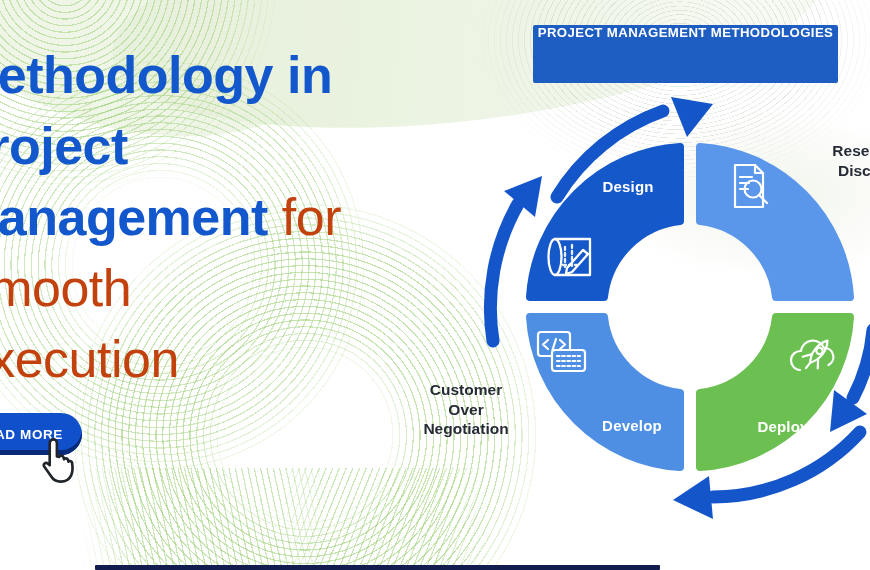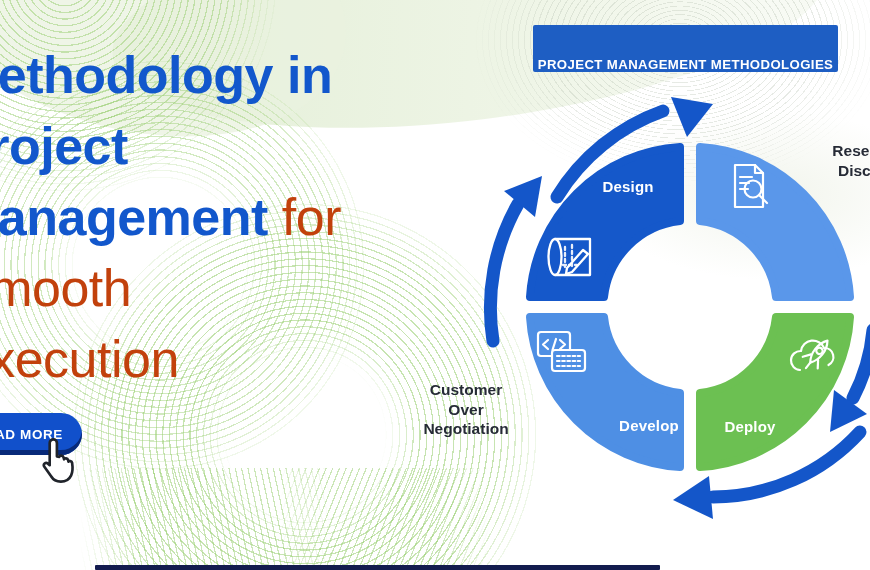--- a/index.html
+++ b/index.html
@@ -25,37 +25,37 @@
   .rings-r{left:470px;top:-110px;width:420px;height:300px;border-radius:50%;
     background:repeating-radial-gradient(ellipse at center,rgba(185,195,180,0) 0 5px,rgba(185,195,180,.35) 5px 6px);
     -webkit-mask-image:radial-gradient(ellipse at center,#000 45%,transparent 70%);mask-image:radial-gradient(ellipse at center,#000 45%,transparent 70%);}
   .fan1{position:absolute;left:80px;top:468px;width:250px;height:102px;
     background:repeating-linear-gradient(78deg,rgba(152,206,112,0) 0 5px,rgba(152,206,112,.5) 5px 6.2px);
     -webkit-mask-image:linear-gradient(90deg,transparent,#000 25% 80%,transparent);mask-image:linear-gradient(90deg,transparent,#000 25% 80%,transparent);}
   .fan2{position:absolute;left:280px;top:468px;width:210px;height:102px;
     background:repeating-linear-gradient(112deg,rgba(152,206,112,0) 0 5px,rgba(152,206,112,.5) 5px 6.2px);
     -webkit-mask-image:linear-gradient(90deg,transparent,#000 20% 75%,transparent);mask-image:linear-gradient(90deg,transparent,#000 20% 75%,transparent);}
   
-  .badge{position:absolute;left:533px;top:25px;width:305px;height:47px;background:#1e5ec3;border-radius:2px;
-    display:flex;align-items:flex-end;justify-content:center;color:#fff;font-size:13.2px;font-weight:bold;letter-spacing:.4px;white-space:nowrap;}
+  .badge{position:absolute;left:533px;top:25px;width:305px;height:58px;background:#1e5ec3;border-radius:2px;
+    display:flex;align-items:flex-start;justify-content:center;color:#fff;font-size:13.2px;font-weight:bold;letter-spacing:.4px;white-space:nowrap;}
   
   .title{position:absolute;left:-45px;top:40px;width:560px;}
   .title-line{font-size:52px;line-height:71px;white-space:nowrap;letter-spacing:-.5px;}
   .t-blue{color:#1257cc;font-weight:bold;}
   .t-dark{color:#c2410c;font-weight:normal;}
   
   .read-more{position:absolute;left:-44px;top:413px;width:126px;height:42px;border:none;border-radius:22px;
     background:#1150cb;box-shadow:inset 0 -5px 0 rgba(8,40,116,.95);color:#fff;font-family:"Liberation Sans",sans-serif;
     font-size:13.5px;font-weight:bold;letter-spacing:.6px;display:flex;align-items:center;justify-content:center;cursor:pointer;}
   .cursor-hand{position:absolute;left:37px;top:436px;width:42px;height:47px;}
   
   .q-label{position:absolute;transform:translate(-50%,-50%);color:#fff;font-weight:bold;font-size:15px;letter-spacing:.2px;white-space:nowrap;}
   .lbl-design{left:628px;top:186px;}
-  .lbl-develop{left:632px;top:425px;margin-left:17px;}
-  .lbl-deploy{left:750px;top:426px;}
+  .lbl-develop{left:632px;top:425px;}
+  .lbl-deploy{left:783px;top:426px;}
   .side-note{position:absolute;color:#262b36;font-weight:bold;font-size:15.5px;line-height:19.5px;text-align:center;}
   .note-research{left:790px;top:141px;width:170px;}
   .note-customer{left:378px;top:380px;width:176px;}
   .diagram-svg{position:absolute;left:0;top:0;width:870px;height:570px;}
   
   .bottom-bar{position:absolute;left:95px;top:565px;width:565px;height:5px;background:#131c4e;border-radius:1px;}
 </style>
 </head>
 <body>
 

